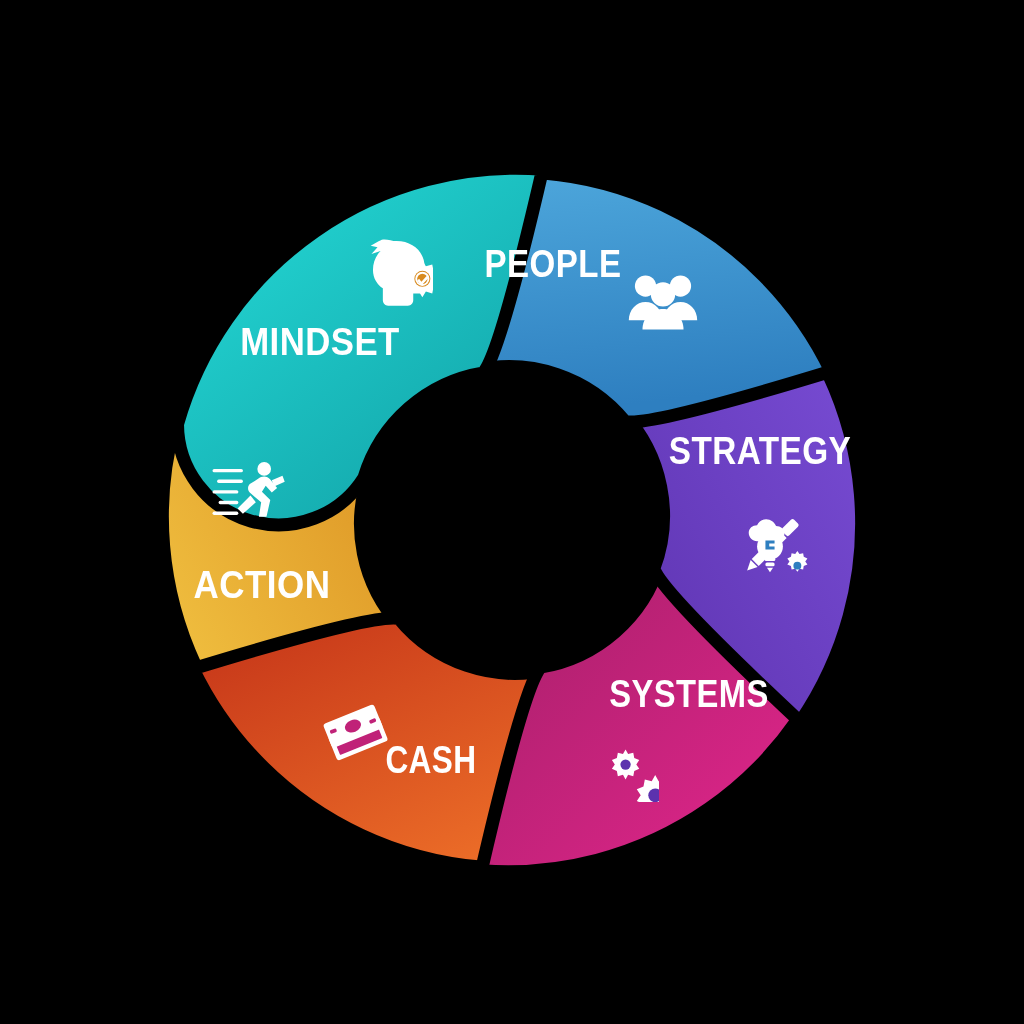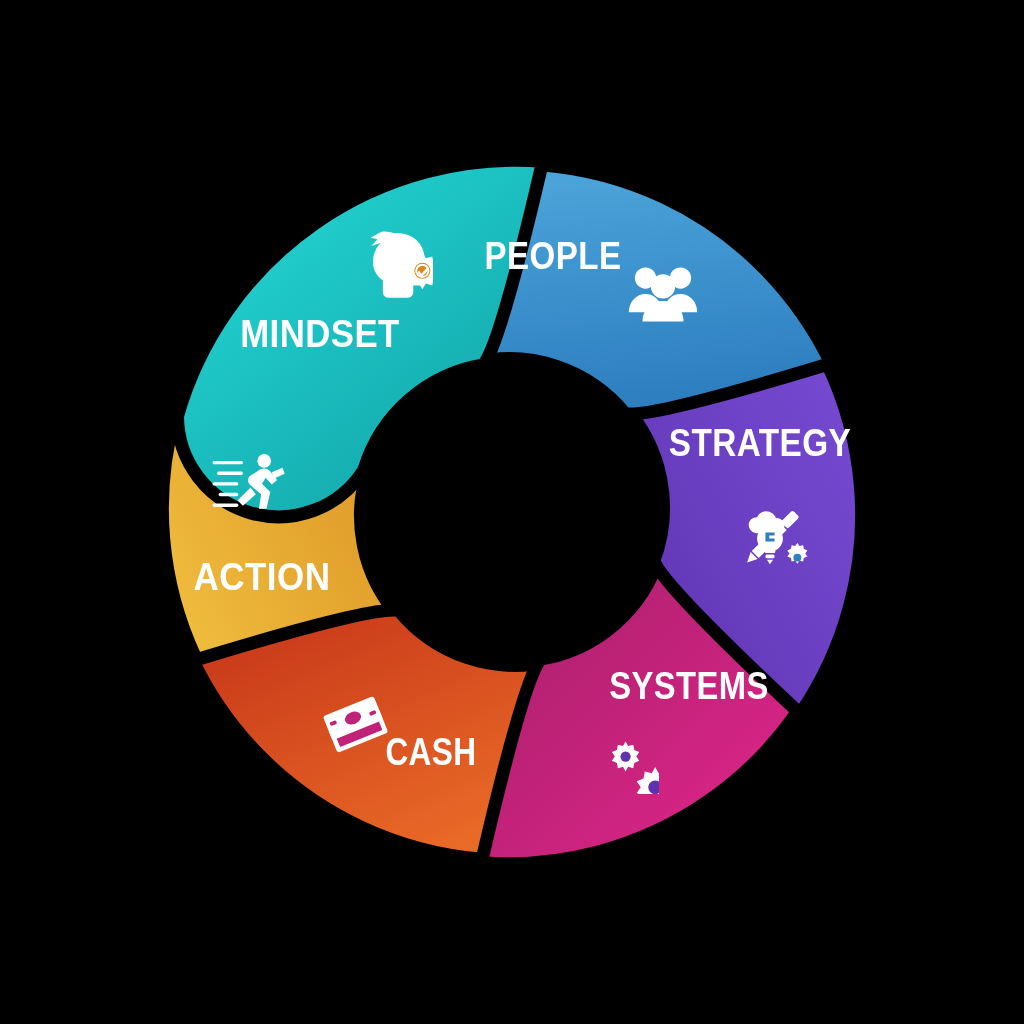--- a/index.html
+++ b/index.html
@@ -2,21 +2,21 @@
 <html><head>
 <meta charset="utf-8">
 <title>Business Growth Cycle</title>
 <style>
   html,body{margin:0;padding:0;background:#000;}
   body{
     width:1024px;height:1024px;overflow:hidden;
     font-family:"Liberation Sans", sans-serif;
     background:#000000;
   }
-  #stage{position:relative;width:1024px;height:891px;background:#8b5cf6;}
+  #stage{position:relative;width:1024px;height:891px;background:#8b5cf6;margin-top:8px;}
   #wheel{position:absolute;left:0;top:0;width:1024px;height:1024px;display:block;}
   .seg-label{
     font-family:"Liberation Sans", sans-serif;
     font-weight:700;
     fill:#ffffff;
     letter-spacing:0.5px;
     paint-order:stroke;
   }
   .cx-label{ text-anchor:middle; dominant-baseline:middle; }
 </style>

